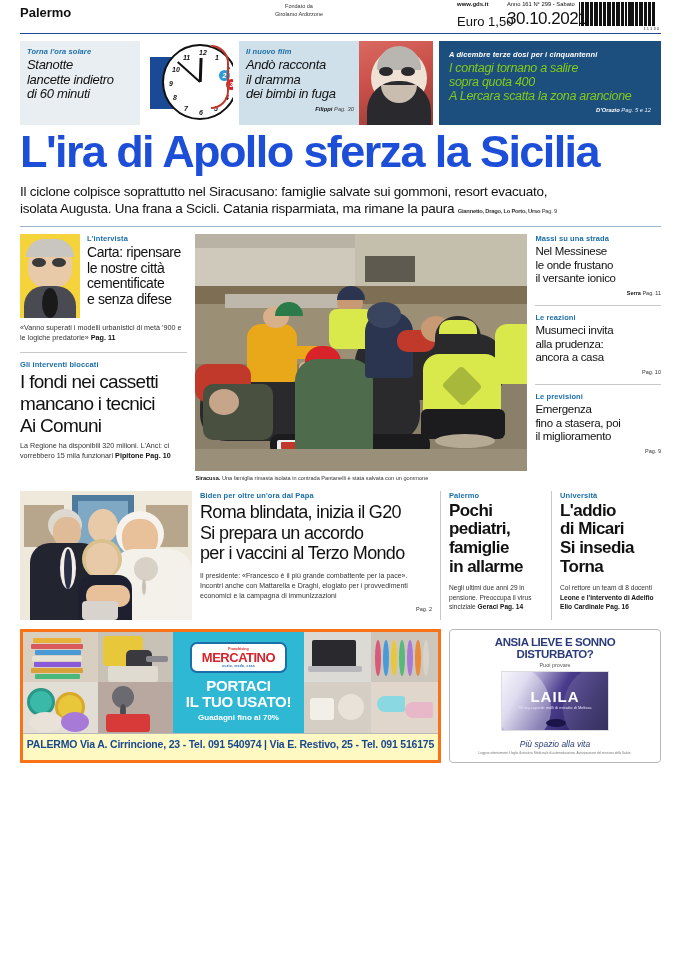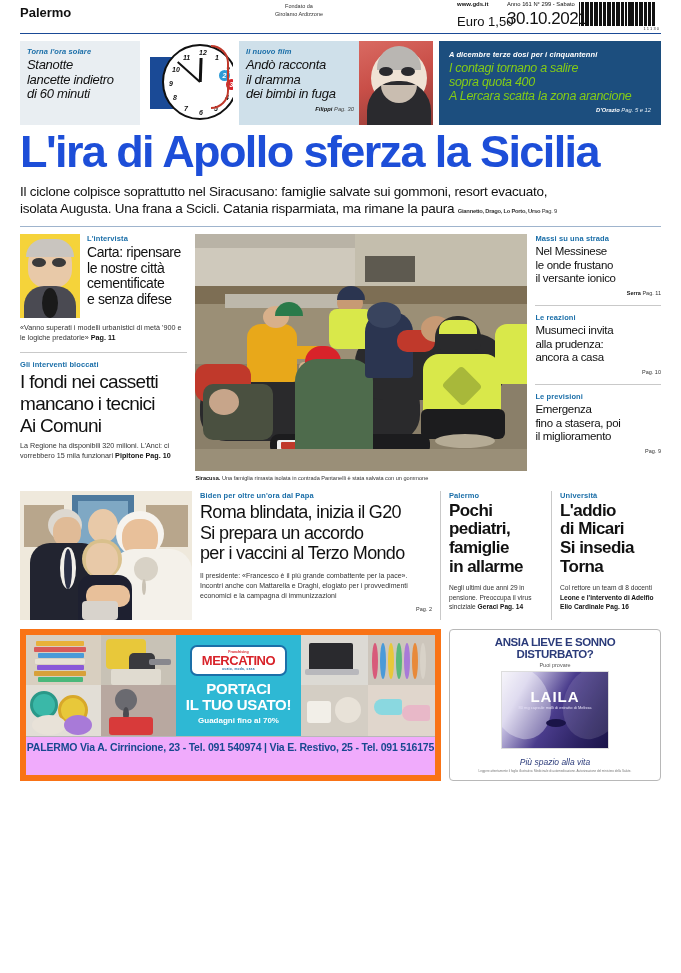--- a/index.html
+++ b/index.html
@@ -138,21 +138,21 @@
   .g20-head { font-size: 18px; line-height: 1.16; letter-spacing: -0.65px; color: #111; }
   .g20-deck { font-size: 7px; line-height: 1.42; color: #333; margin-top: 7px; }
   .vline { width: 1px; background: #c9c9c9; }
   .lg-col { width: 94px; }
   .bold-head { font-size: 17px; font-weight: 700; line-height: 1.1; letter-spacing: -0.55px; color: #111; }
   .bold-deck { font-size: 6.6px; line-height: 1.4; color: #333; margin-top: 7px; }
   .bold-deck b { font-weight: 700; color: #111; }
 
   
   .ads { display: flex; gap: 8px; margin-top: 9px; }
-  .ad-merc { width: 421px; border: 6px solid #f97316; background: #f0abfc; }
+  .ad-merc { width: 421px; border: 3px solid #f97316; background: #fef9c3; }
   .merc-tiles { display: flex; height: 101px; }
   .merc-grid { width: 150px; display: grid; grid-template-columns: 1fr 1fr; grid-template-rows: 1fr 1fr; }
   .merc-grid2 { width: 134px; display: grid; grid-template-columns: 1fr 1fr; grid-template-rows: 1fr 1fr; }
   .merc-center { flex: 1; background: #2eb8d4; display: flex; flex-direction: column; align-items: center; justify-content: center; padding: 4px; }
   .merc-logo {
     background: #fff; border: 2px solid #1b6fa8; border-radius: 7px;
     padding: 3px 10px; text-align: center; margin-bottom: 5px;
   }
   .merc-logo-top { font-size: 3.6px; color: #d8232a; font-weight: 700; }
   .merc-logo-main { font-size: 13px; font-weight: 700; color: #d8232a; letter-spacing: -0.5px; line-height: 1; }
@@ -164,21 +164,21 @@
     border-top: 1px solid #b8b8b8; text-align: center; padding: 4px 0 5px 0;
     font-size: 10.5px; font-weight: 700; color: #17488f; letter-spacing: -0.2px;
   }
   .ad-laila {
     flex: 1; border: 1px solid #b8b8b8; border-radius: 4px; background: #fff;
     padding: 6px 8px; text-align: center; position: relative;
   }
   .laila-q { font-size: 11.5px; font-weight: 700; color: #2b3b7a; letter-spacing: -0.4px; }
   .laila-sub { font-size: 5.5px; color: #555; margin-top: 2px; }
   .laila-box {
-    width: 108px; height: 78px; margin: 3px auto 8px auto; position: relative; overflow: hidden;
+    width: 108px; height: 60px; margin: 3px auto 8px auto; position: relative; overflow: hidden;
     background: linear-gradient(120deg,#f2f0f8 0%, #cfc9e8 20%, #4a3c8c 50%, #2a2160 80%, #1a1448 100%);
     border: 1px solid #ddd;
   }
   .laila-name { position: absolute; left: 0; right: 0; top: 16px; font-size: 15px; font-weight: 700; color: #fff; letter-spacing: 1px; }
   .laila-dose { position: absolute; left: 0; right: 0; top: 33px; font-size: 4px; color: #e4dff5; line-height: 1.4; }
   .laila-slogan { font-size: 8.5px; color: #2b3b7a; font-style: italic; margin-top: 4px; }
   .laila-fine { font-size: 3px; color: #777; margin-top: 3px; line-height: 1.3; }
 
   .dot { position: absolute; border-radius: 50%; }
 </style>

